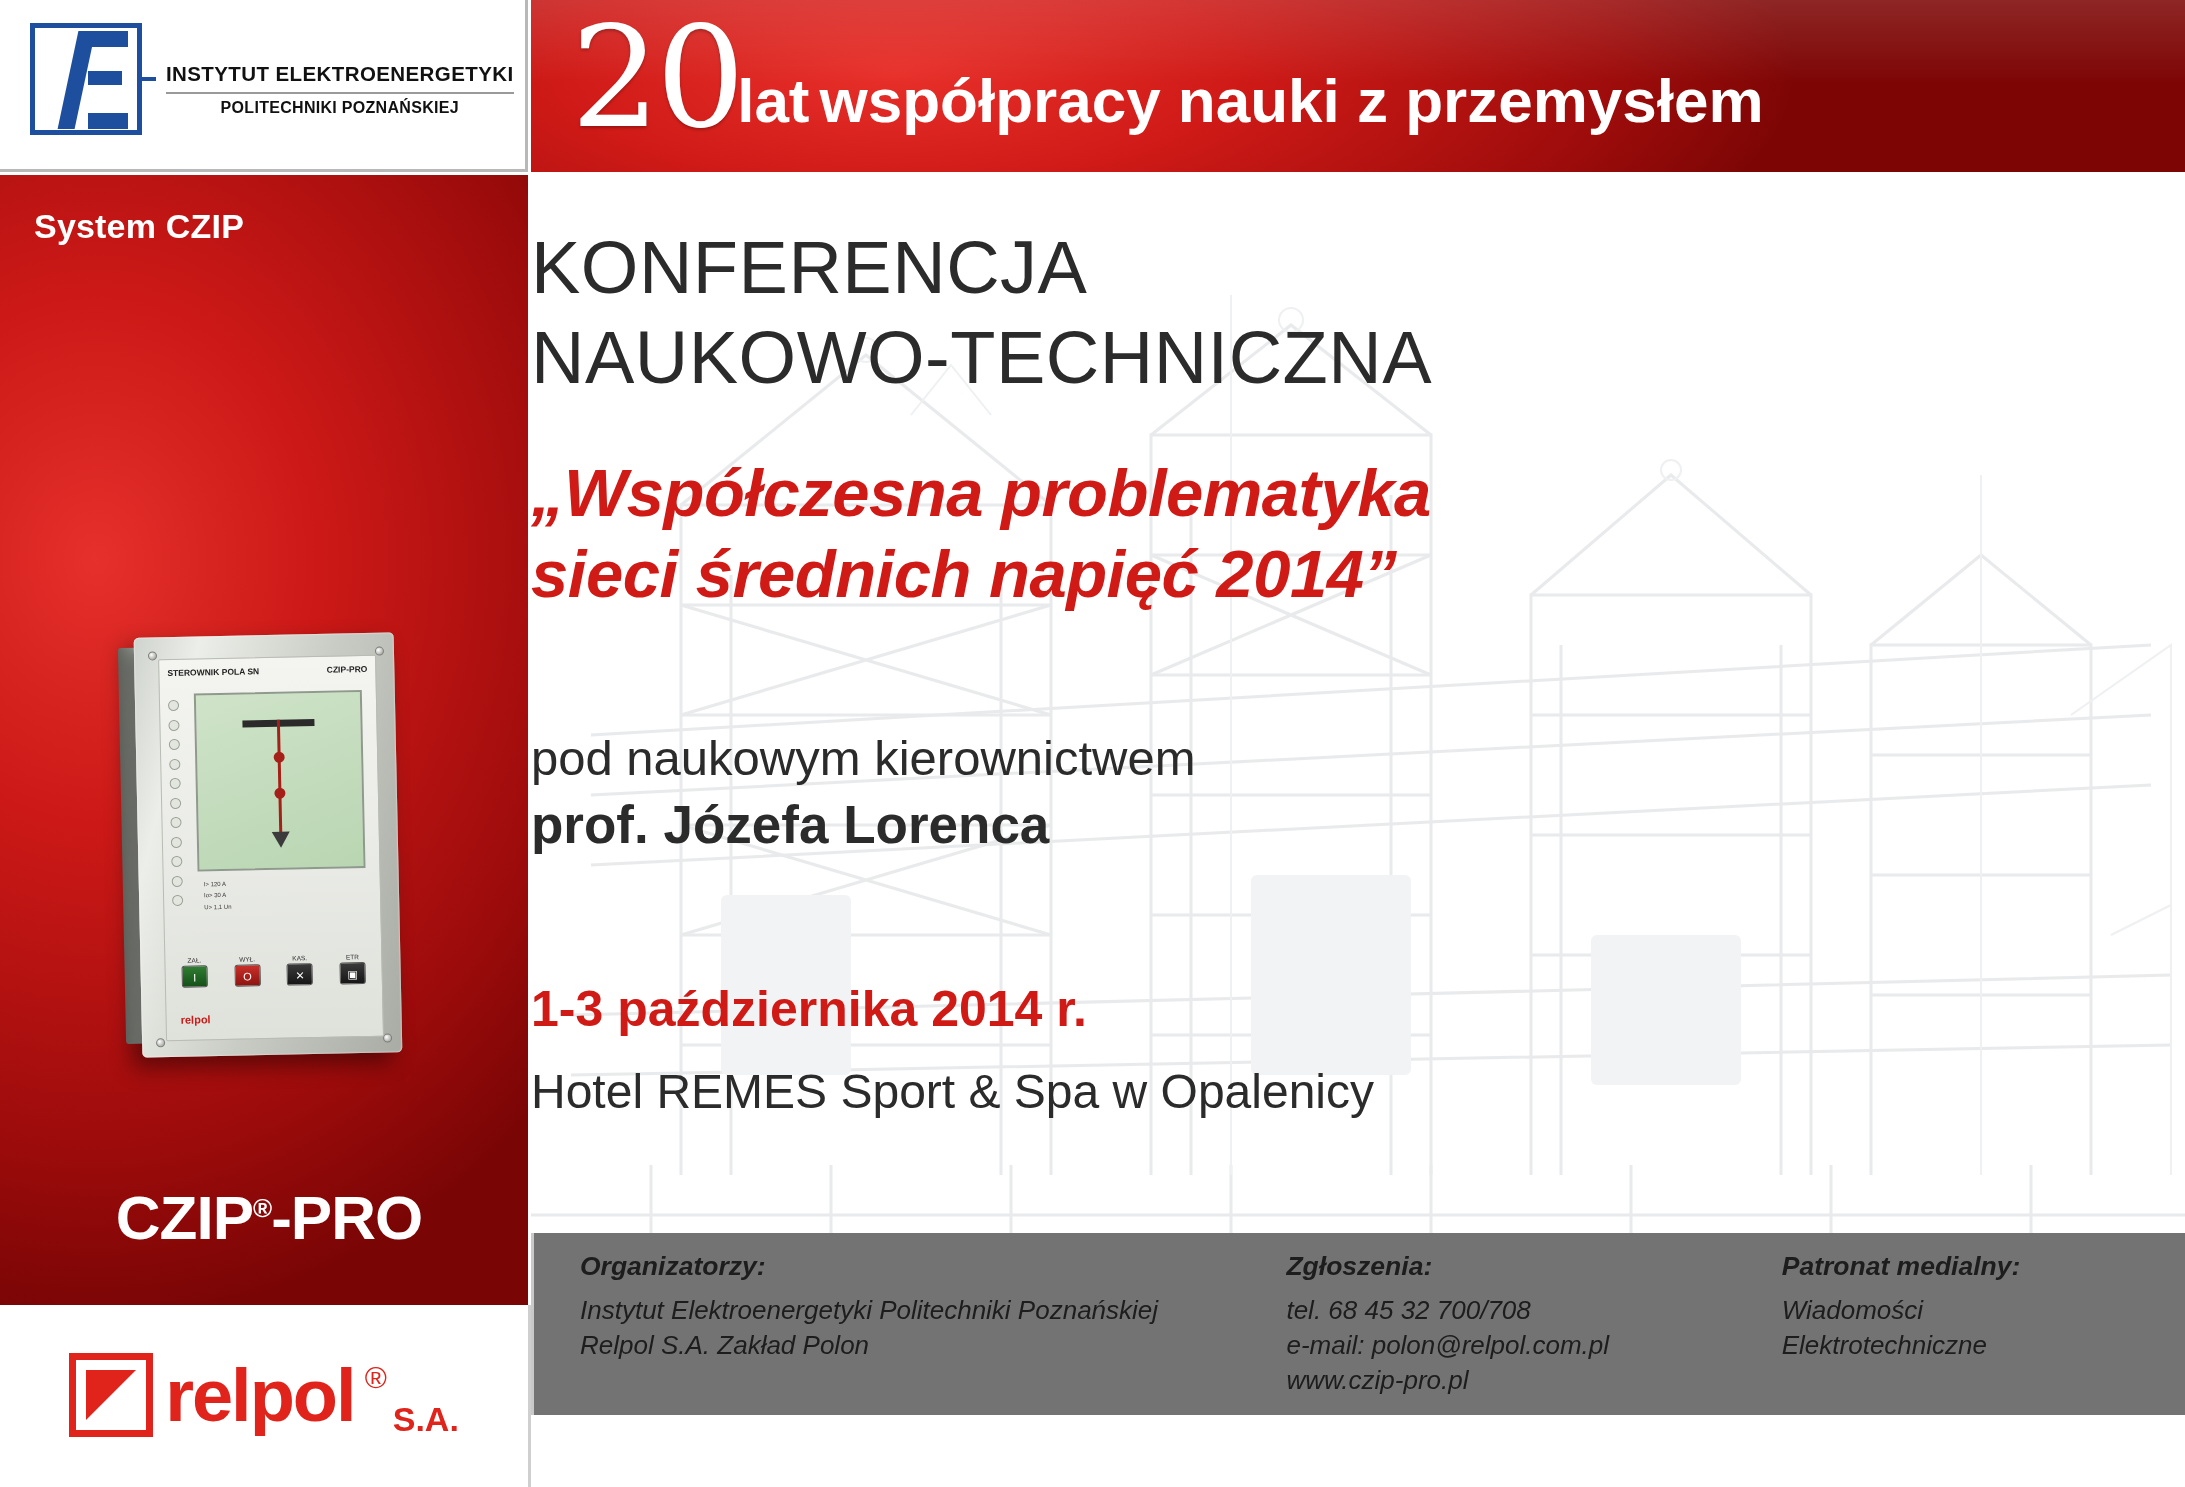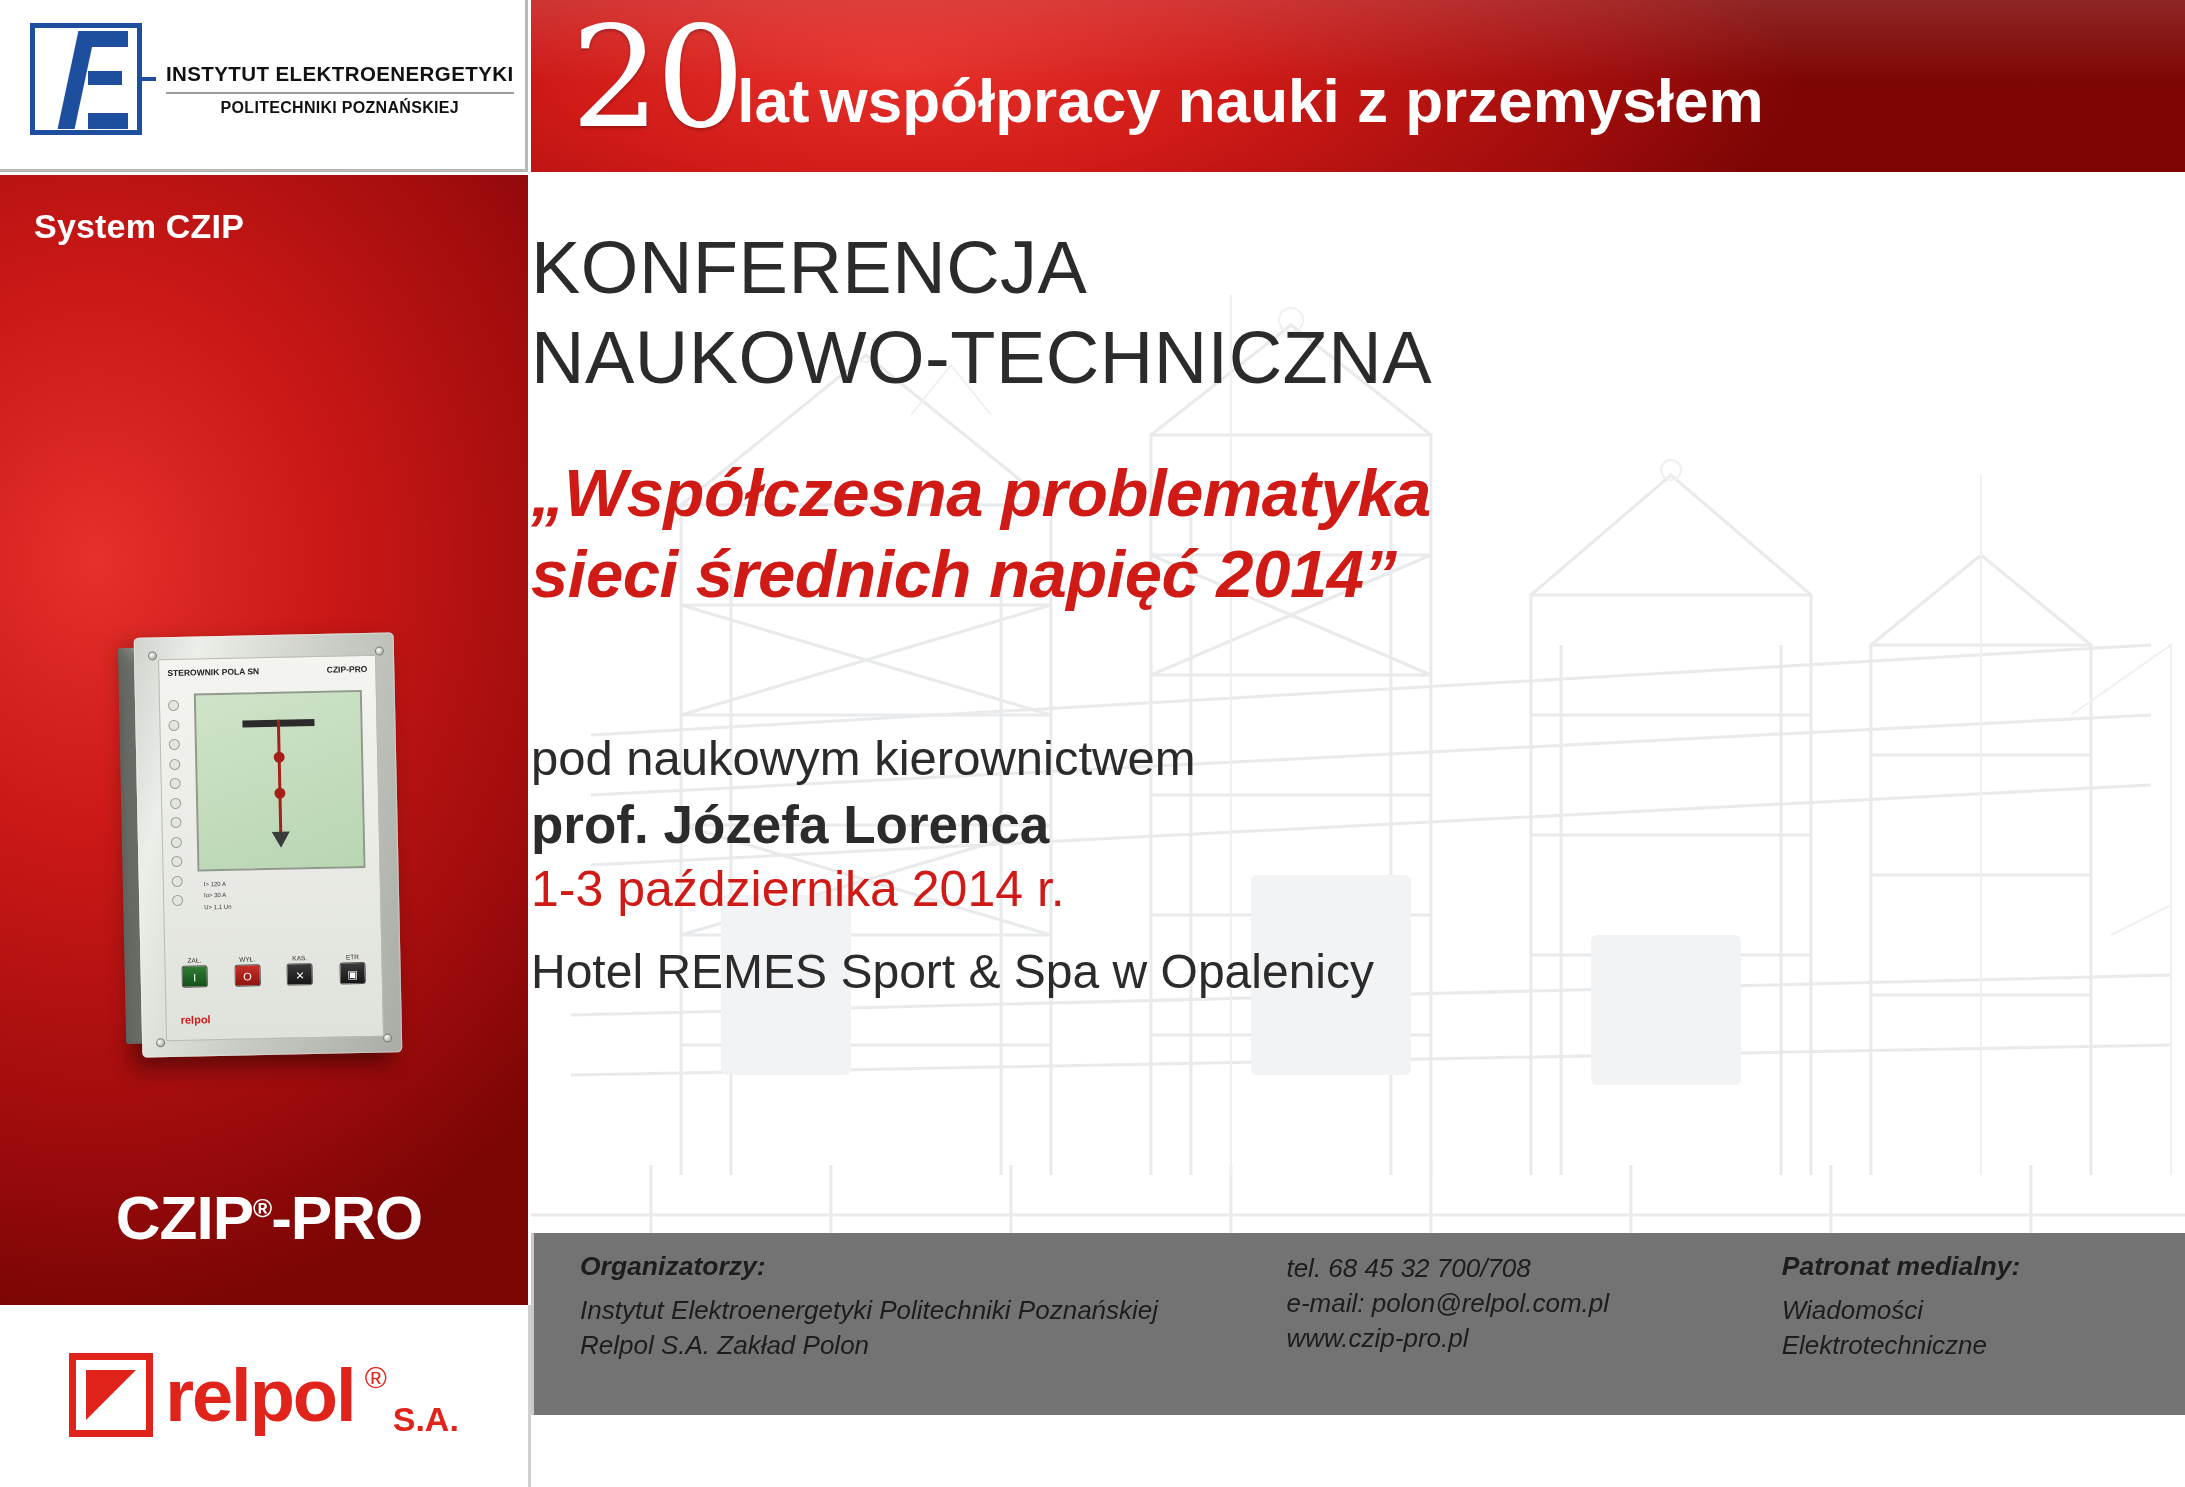--- a/index.html
+++ b/index.html
@@ -297,21 +297,22 @@
     font-style: italic; font-weight: bold;
     font-size: 67px; line-height: 1.22;
     letter-spacing: -.5px;
   }
   .under {
     margin-top: 112px;
     color: #2b2b2b; font-size: 49px; line-height: 1.3;
   }
   .under .name { font-weight: bold; font-size: 53px; }
   .date {
-    color: #cf1a16; font-size: 50px; font-weight: normal;
+    margin-top: 120px;
+    color: #cf1a16; font-size: 50px; font-weight: bold;
   }
   .venue {
     margin-top: 26px;
     color: #2b2b2b; font-size: 48px;
   }
 
   
   .footer {
     position: absolute; left: 531px; top: 1233px;
     width: 1654px; height: 182px;
@@ -514,20 +515,21 @@
   <div class="redstrip"></div>
 
   <div class="footer">
     <div class="grid">
       <div class="col c1">
         <div class="h">Organizatorzy:</div>
         <div class="t">Instytut Elektroenergetyki Politechniki Poznańskiej</div>
         <div class="t">Relpol S.A. Zakład Polon</div>
       </div>
       <div class="col c2">
+        <div class="h">Zgłoszenia:</div>
         <div class="t">tel. 68 45 32 700/708</div>
         <div class="t">e-mail: polon@relpol.com.pl</div>
         <div class="t">www.czip-pro.pl</div>
       </div>
       <div class="col c3">
         <div class="h">Patronat medialny:</div>
         <div class="t">Wiadomości</div>
         <div class="t">Elektrotechniczne</div>
       </div>
     </div>

